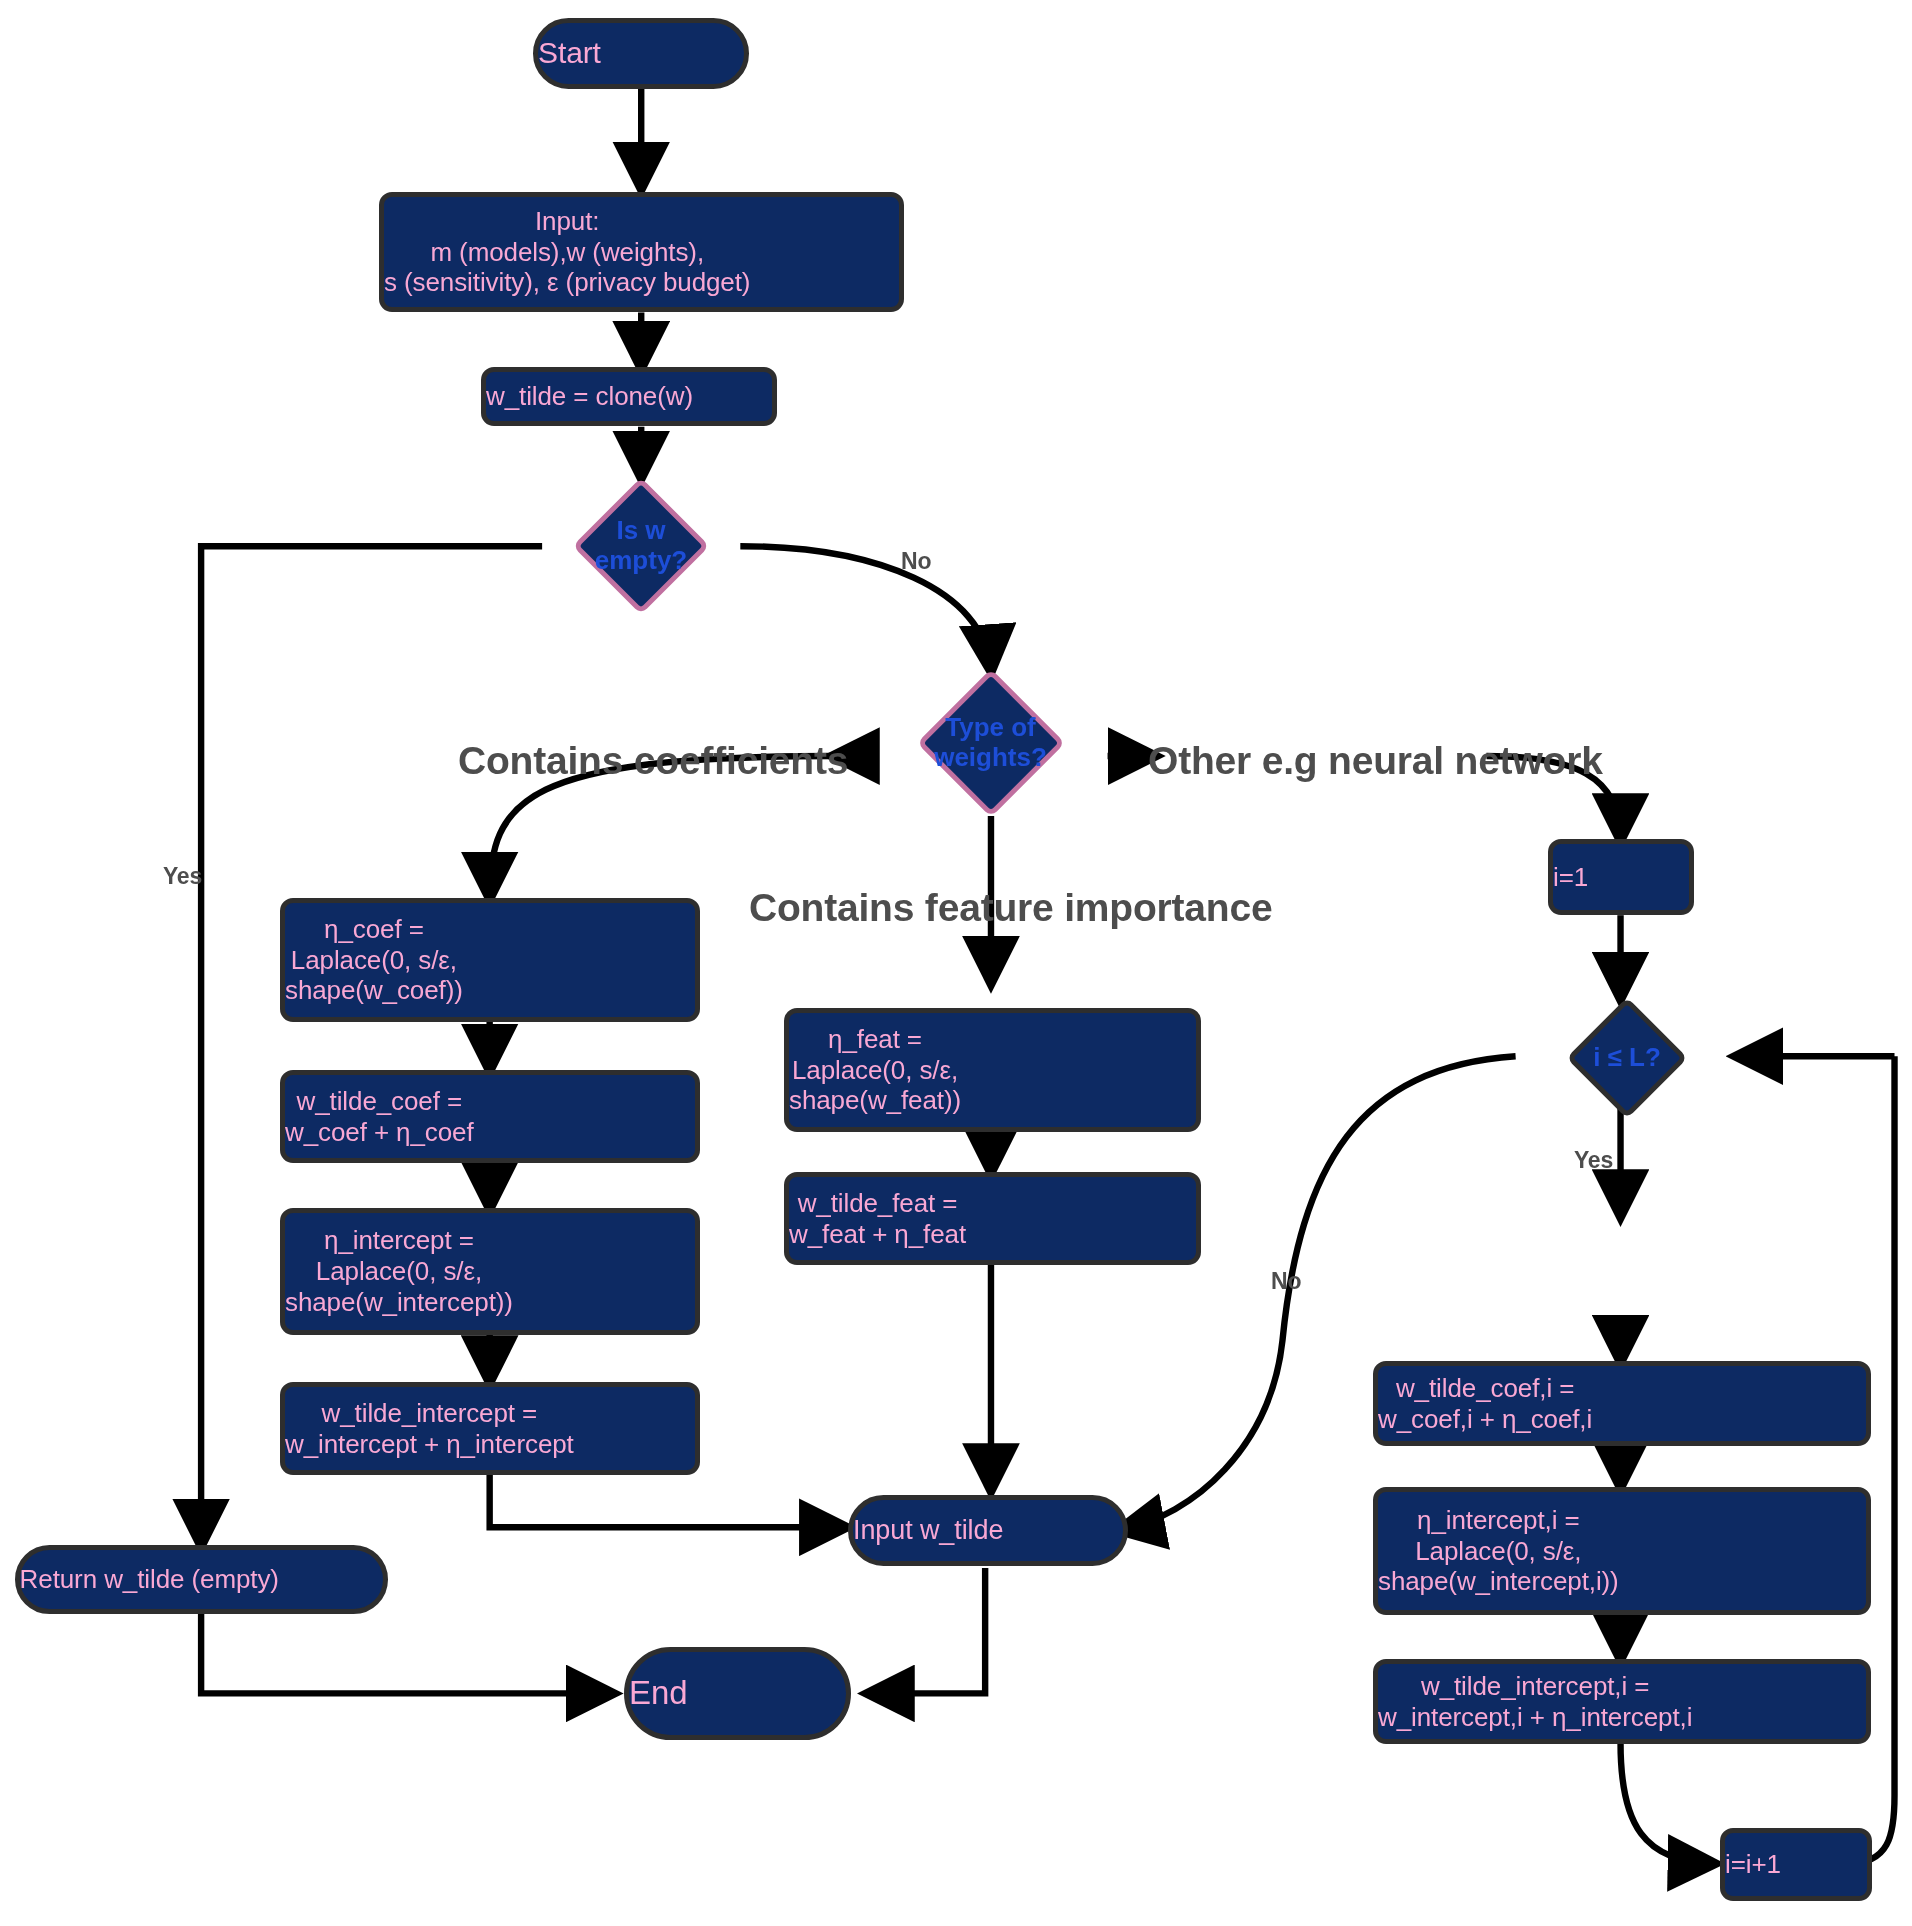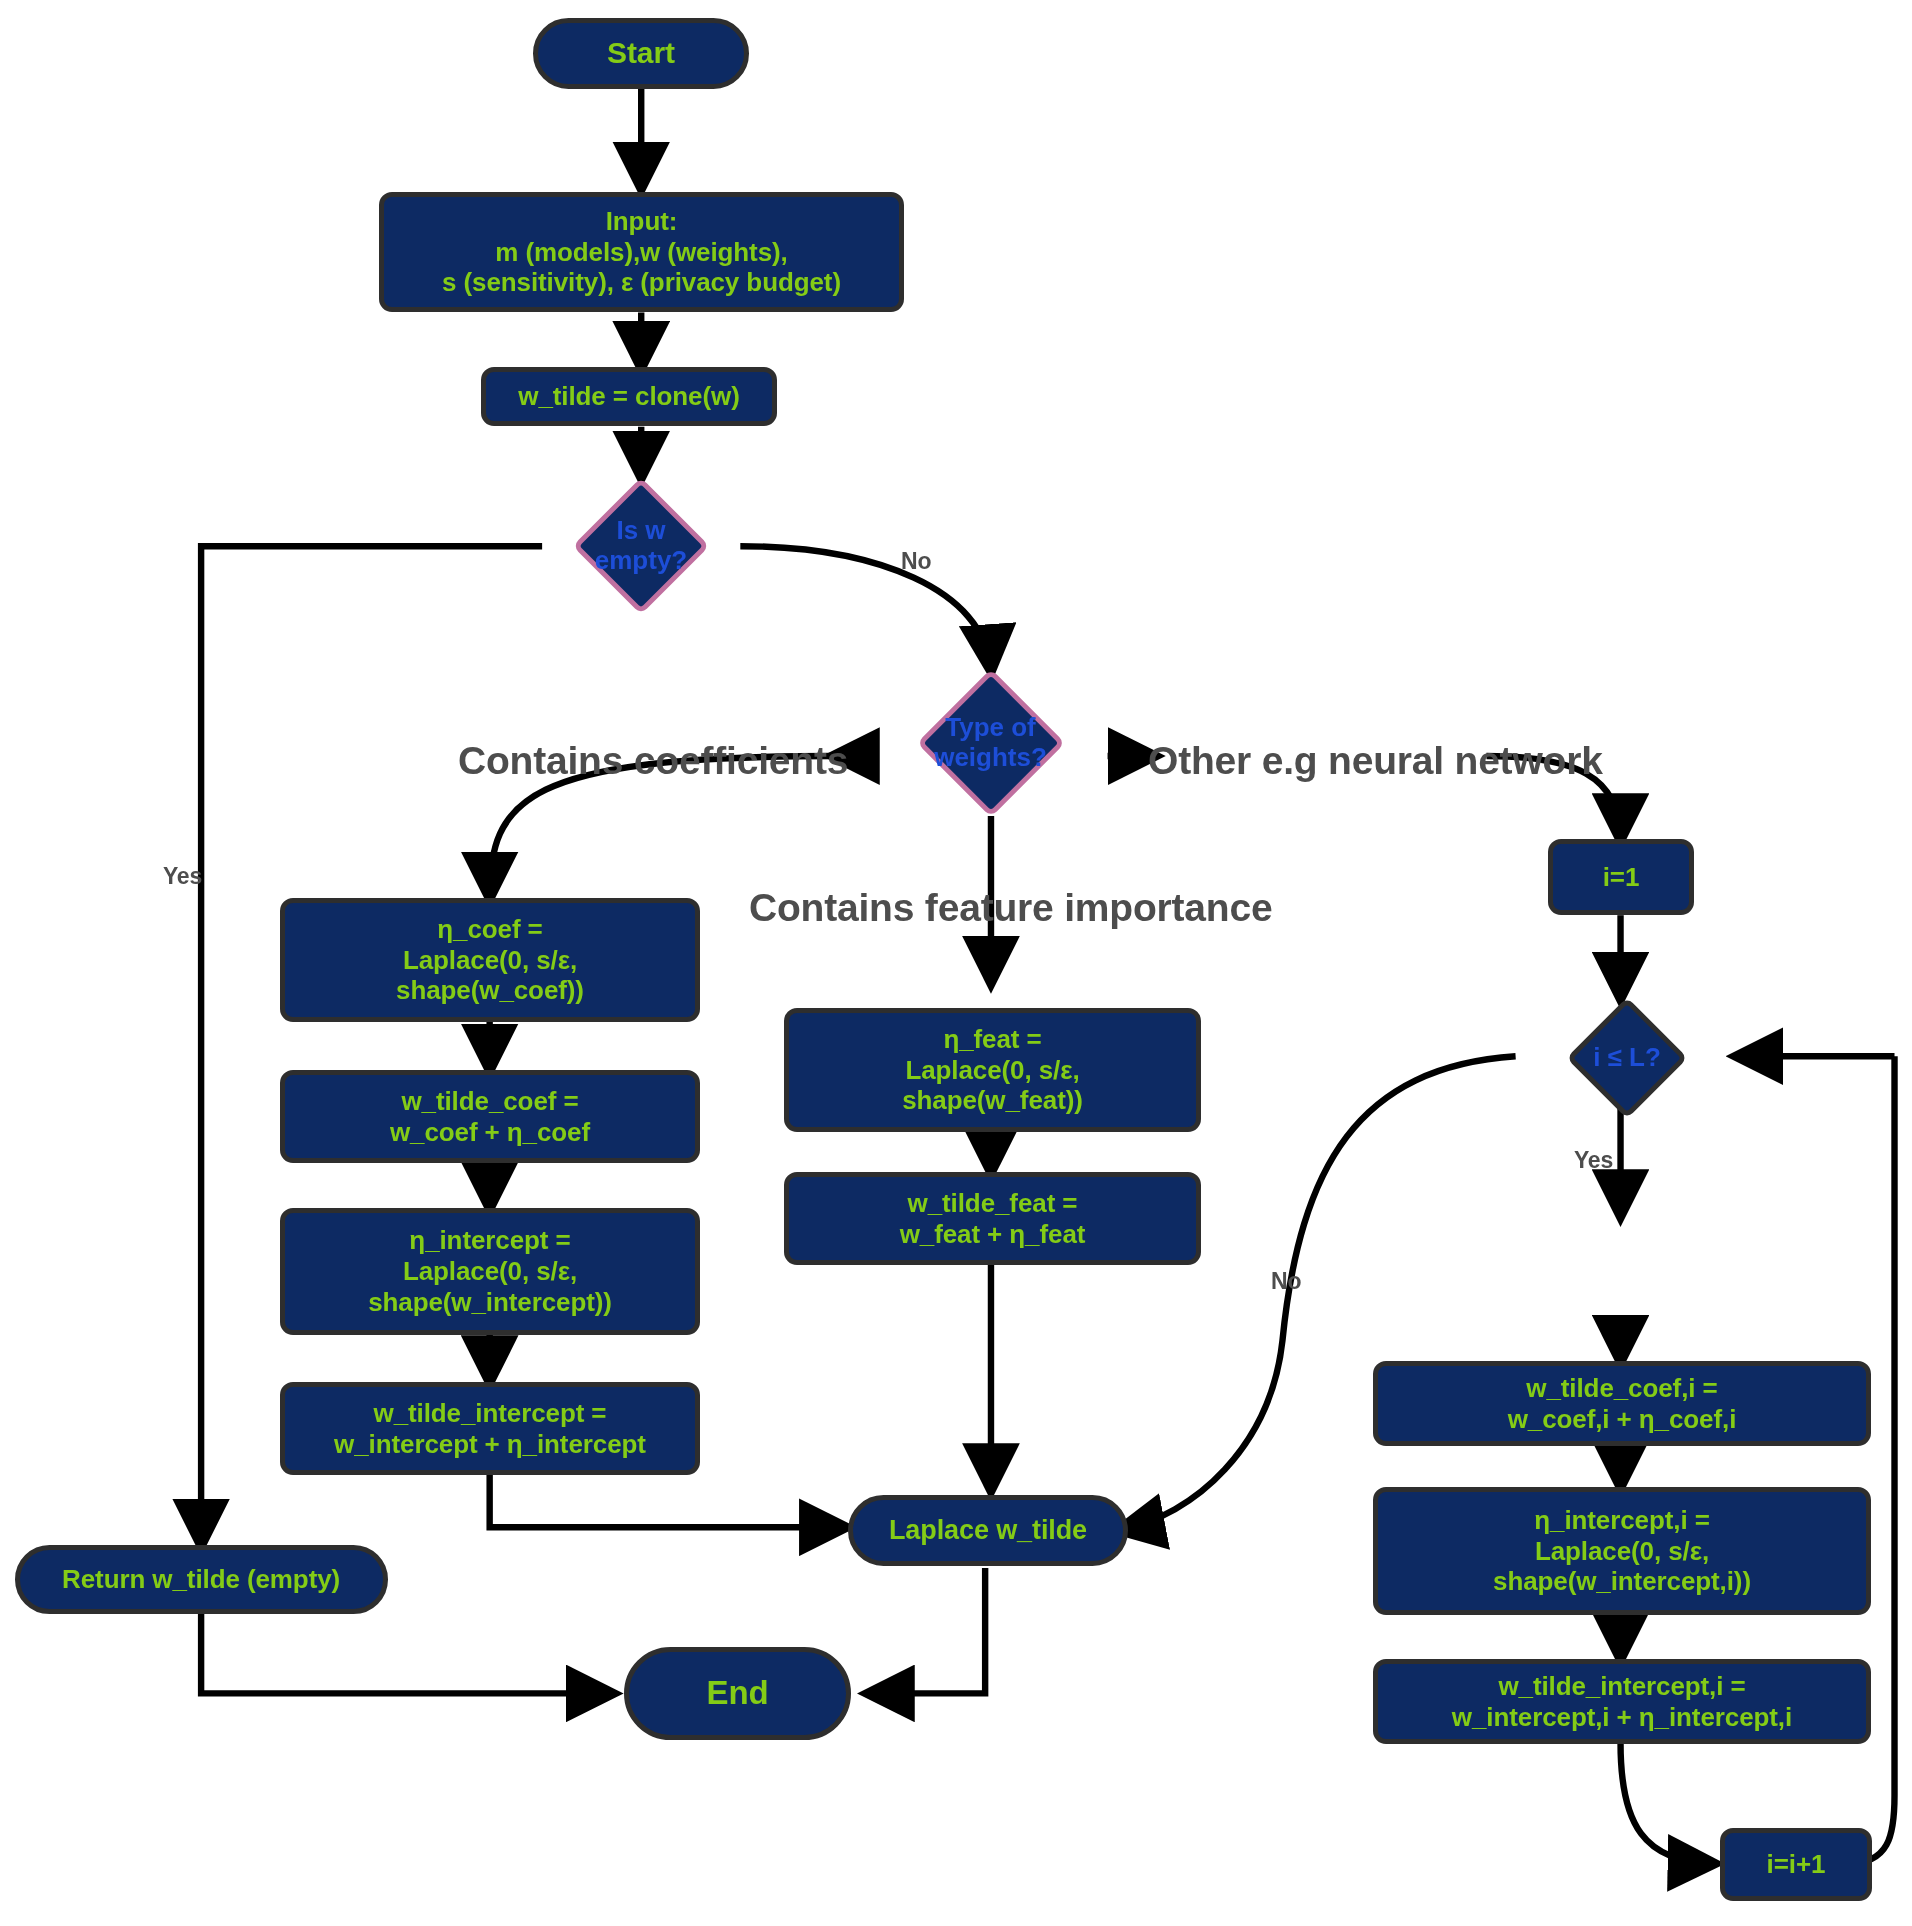--- a/index.html
+++ b/index.html
@@ -5,26 +5,26 @@
   html,body{margin:0;padding:0;background:#ffffff;}
   body{font-family:"Liberation Sans","DejaVu Sans",sans-serif;}
   #canvas{position:relative;width:1912px;height:1926px;background:#fff;overflow:hidden;}
   svg#wires{position:absolute;left:0;top:0;width:1912px;height:1926px;}
 
   .node{
     position:absolute;
     box-sizing:border-box;
     background:#0d2a63;
     border:5.2px solid #2e2e2e;
-    color:#84cc16;
+    color:#f9a8d4;
     display:flex;
     align-items:center;
-    justify-content:center;
+    justify-content:flex-start;
     text-align:center;
-    font-weight:bold;
+    font-weight:normal;
     line-height:1.18;
     white-space:pre-line;
     letter-spacing:-0.1px;
   }
   .terminal{border-radius:582px;font-size:30px;}
   .process{border-radius:13px;font-size:26px;}
 
   
   .decision{
     position:absolute;
@@ -205,21 +205,21 @@
   <div class="node process" style="left:1373px;top:1659px;width:498px;height:85px;">
     <span>w_tilde_intercept,i =
 w_intercept,i + η_intercept,i</span>
   </div>
 
   <div class="node process" style="left:1720px;top:1828px;width:152px;height:73px;">
     <span>i=i+1</span>
   </div>
 
   <div class="node terminal" style="left:848px;top:1495px;width:280px;height:71px;font-size:27px;">
-    <span>Laplace w_tilde</span>
+    <span>Input w_tilde</span>
   </div>
 
   <div class="node terminal" style="left:14.6px;top:1545px;width:373px;height:69px;font-size:26px;">
     <span>Return w_tilde (empty)</span>
   </div>
 
   <div class="node terminal" style="left:624px;top:1647px;width:227px;height:93px;font-size:33px;">
     <span>End</span>
   </div>
 

